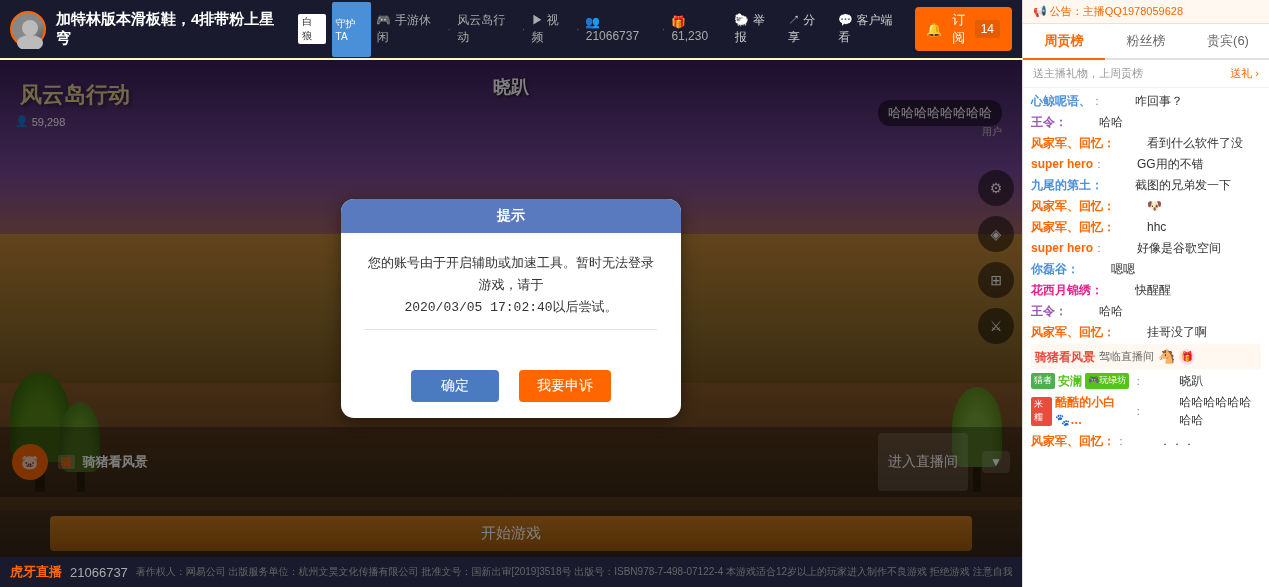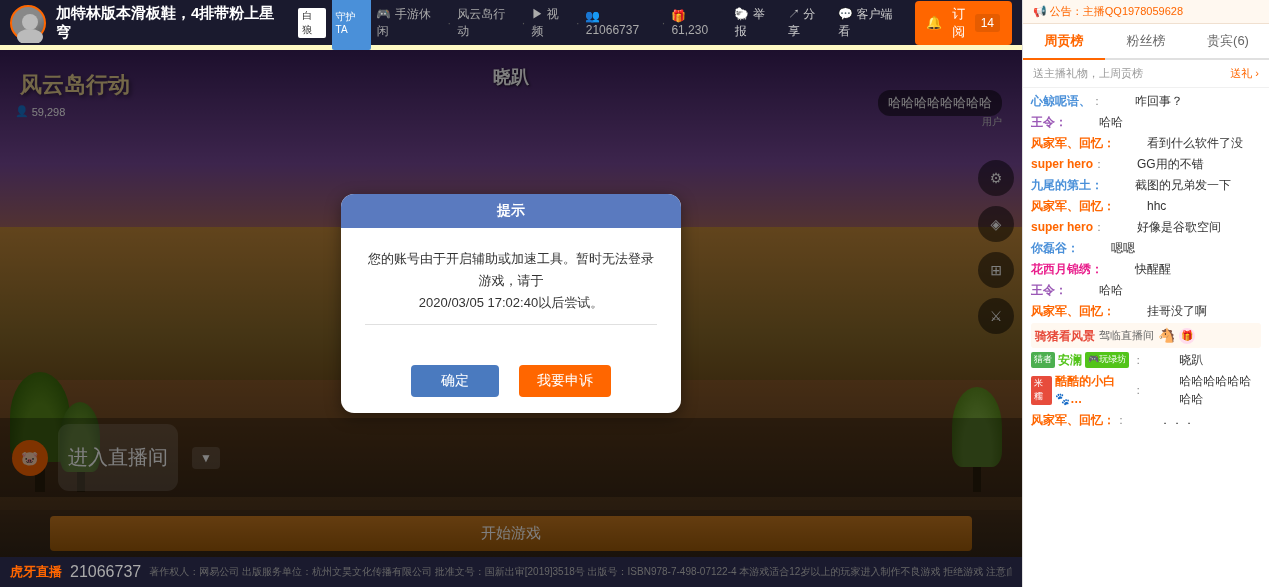--- a/index.html
+++ b/index.html
@@ -4,21 +4,21 @@
   <style>
     * { margin: 0; padding: 0; box-sizing: border-box; }
     body { width: 1269px; height: 587px; overflow: hidden; font-family: 'Microsoft YaHei', Arial, sans-serif; font-size: 12px; background: #1a1a2e; }
 
     
     .main-layout { display: flex; width: 1269px; height: 587px; }
     .stream-area { flex: 1; display: flex; flex-direction: column; min-width: 0; }
     .sidebar { width: 247px; flex-shrink: 0; background: #fff; display: flex; flex-direction: column; border-left: 1px solid #e0e0e0; }
 
     
-    .header { height: 50px; background: #1a1a2e; display: flex; align-items: center; padding: 0 10px; gap: 10px; border-bottom: 5px solid #fef9c3; }
+    .header { height: 60px; background: #1a1a2e; display: flex; align-items: center; padding: 0 10px; gap: 10px; border-bottom: 2px solid #fef9c3; }
     .header-avatar-placeholder { width: 36px; height: 36px; border-radius: 50%; background: #888; flex-shrink: 0; }
     .header-badges { display: flex; align-items: center; gap: 6px; margin-left: 4px; }
     .badge-white { background: #fff; color: #333; font-size: 10px; padding: 1px 4px; border-radius: 2px; }
     .badge-blue { background: #4a90d9; color: #fff; font-size: 10px; padding: 15px 4px; border-radius: 2px; }
     .header-nav-item { color: #aaa; font-size: 12px; cursor: pointer; display: flex; align-items: center; gap: 3px; }
     .header-right { margin-left: auto; display: flex; align-items: center; gap: 12px; }
     .header-right-item { color: #ccc; font-size: 12px; cursor: pointer; display: flex; align-items: center; gap: 3px; }
     .subscribe-btn { background: #f60; color: #fff; border: none; padding: 4px 12px; border-radius: 4px; font-size: 13px; cursor: pointer; display: flex; align-items: center; gap: 4px; }
     .subscribe-count { background: #e65c00; padding: 2px 6px; border-radius: 3px; font-size: 12px; }
 
@@ -31,40 +31,40 @@
     .stream-chat-bubble { position: absolute; top: 40px; right: 20px; background: rgba(0,0,0,0.5); color: #fff; padding: 4px 10px; border-radius: 12px; font-size: 13px; }
     .stream-user-label { position: absolute; top: 65px; right: 20px; color: #ddd; font-size: 11px; }
     .stream-icons-right { position: absolute; right: 8px; top: 110px; display: flex; flex-direction: column; gap: 10px; }
     .stream-icon-btn { width: 36px; height: 36px; background: rgba(0,0,0,0.5); border-radius: 50%; display: flex; align-items: center; justify-content: center; color: #fff; font-size: 14px; cursor: pointer; }
 
     
     .channel-bar { position: absolute; bottom: 60px; left: 0; right: 0; display: flex; align-items: center; padding: 6px 12px; background: rgba(0,0,0,0.3); gap: 10px; }
     .channel-avatar { width: 36px; height: 36px; border-radius: 50%; background: #f60; display: flex; align-items: center; justify-content: center; color: #fff; font-size: 14px; flex-shrink: 0; }
     .channel-name-area { flex: 1; }
     .channel-name { color: #fff; font-size: 13px; font-weight: bold; }
-    .channel-expand { color: #fff; font-size: 20px; background: rgba(255,255,255,0.15); padding: 20px 10px; border-radius: 11px; cursor: pointer; }
+    .channel-expand { color: #fff; font-size: 14px; background: rgba(255,255,255,0.15); padding: 20px 10px; border-radius: 4px; cursor: pointer; }
 
     
     .dialog-overlay { position: absolute; top: 0; left: 0; right: 0; bottom: 0; background: rgba(0,0,0,0.5); display: flex; align-items: center; justify-content: center; z-index: 100; }
     .dialog { background: #fff; border-radius: 13px; width: 340px; overflow: hidden; box-shadow: 0 4px 16px rgba(0,0,0,0.4); }
     .dialog-header { background: #5a7abf; color: #fff; text-align: center; padding: 8px 0; font-size: 14px; font-weight: bold; }
-    .dialog-body { padding: 20px 24px; font-size: 13px; color: #333; text-align: center; line-height: 1.7; }
+    .dialog-body { padding: 20px 24px; font-size: 13px; color: #333; text-align: center; line-height: 1.7; font-family: Liberation Mono, monospace; }
     .dialog-divider { border: none; border-top: 1px solid #e0e0e0; margin: 10px 0; }
     .dialog-actions { display: flex; justify-content: center; gap: 20px; padding: 10px 20px 16px; }
     .btn-confirm { background: #4a7abf; color: #fff; border: none; padding: 7px 30px; border-radius: 4px; font-size: 14px; cursor: pointer; }
     .btn-complain { background: #f60; color: #fff; border: none; padding: 7px 18px; border-radius: 4px; font-size: 14px; cursor: pointer; }
 
     
     .start-game-bar { position: absolute; bottom: 0; left: 0; right: 0; padding: 8px; background: rgba(0,0,0,0.2); }
     .start-game-btn { width: 100%; background: linear-gradient(180deg, #c97a20 0%, #a05c0a 100%); color: #fff; border: none; padding: 8px 0; font-size: 15px; border-radius: 4px; cursor: pointer; }
 
     
     .stream-footer { height: 30px; background: #1a1a2e; display: flex; align-items: center; padding: 0 10px; gap: 8px; }
     .footer-logo { color: #f60; font-weight: bold; font-size: 13px; }
-    .footer-id { color: #aaa; font-size: 16px; }
+    .footer-id { color: #aaa; font-size: 13px; }
     .footer-copyright { color: #666; font-size: 10px; flex: 1; text-align: center; overflow: hidden; white-space: nowrap; }
 
     
     .sidebar-tabs { display: flex; border-bottom: 2px solid #e0e0e0; background: #fff; }
     .sidebar-tab { flex: 1; text-align: center; padding: 8px 0; font-size: 13px; cursor: pointer; color: #666; }
     .sidebar-tab.active { color: #f60; border-bottom: 2px solid #f60; margin-bottom: -2px; font-weight: bold; }
     .sidebar-announcement { background: #fff8f0; padding: 4px 10px; font-size: 11px; color: #888; border-bottom: 1px solid #f0e0d0; }
     .sidebar-announcement span { color: #f60; }
     .sidebar-gift-bar { padding: 6px 10px; display: flex; align-items: center; justify-content: space-between; border-bottom: 1px solid #f0f0f0; font-size: 11px; color: #999; }
     .gift-btn { color: #f60; cursor: pointer; }
@@ -157,20 +157,26 @@
 
         <div class="stream-icons-right">
           <div class="stream-icon-btn">⚙</div>
           <div class="stream-icon-btn">◈</div>
           <div class="stream-icon-btn">⊞</div>
           <div class="stream-icon-btn">⚔</div>
         </div>
 
         <div class="channel-bar">
           <div class="channel-avatar">🐷</div>
+          <div class="channel-name-area">
+            <div class="channel-name">
+              <span style="color:#f60;font-size:11px;background:#fff3;padding:1px 3px;border-radius:2px;margin-right:4px;">骑</span>
+              <span>骑猪看风景</span>
+            </div>
+          </div>
           <div class="channel-expand">进入直播间</div>
           <span style="color:#fff;margin-left:4px;cursor:pointer;background:rgba(255,255,255,0.15);padding:4px 8px;border-radius:4px;">▼</span>
         </div>
 
         <div class="dialog-overlay">
           <div class="dialog">
             <div class="dialog-header">提示</div>
             <div class="dialog-body">
               <span>您的账号由于开启辅助或加速工具。暂时无法登录游戏，请于<br>2020/03/05 17:02:40以后尝试。</span>
               <hr class="dialog-divider">
@@ -224,20 +230,23 @@
       <div class="chat-item">
         <span class="chat-user orange">风家军、回忆：</span><span class="chat-msg">看到什么软件了没</span>
       </div>
       <div class="chat-item">
         <span class="chat-user orange">super hero</span><span class="chat-colon">：</span><span class="chat-msg">GG用的不错</span>
       </div>
       <div class="chat-item">
         <span class="chat-user blue">九尾的第土：</span><span class="chat-msg">截图的兄弟发一下</span>
       </div>
       <div class="chat-item">
+        <span class="chat-user orange">风家军、回忆：</span><span class="chat-msg">🐶</span>
+      </div>
+      <div class="chat-item">
         <span class="chat-user orange">风家军、回忆：</span><span class="chat-msg">hhc</span>
       </div>
       <div class="chat-item">
         <span class="chat-user orange">super hero</span><span class="chat-colon">：</span><span class="chat-msg">好像是谷歌空间</span>
       </div>
       <div class="chat-item">
         <span class="chat-user blue">你磊谷：</span><span class="chat-msg">嗯嗯</span>
       </div>
       <div class="chat-item">
         <span class="chat-user pink">花西月锦绣：</span><span class="chat-msg">快醒醒</span>

